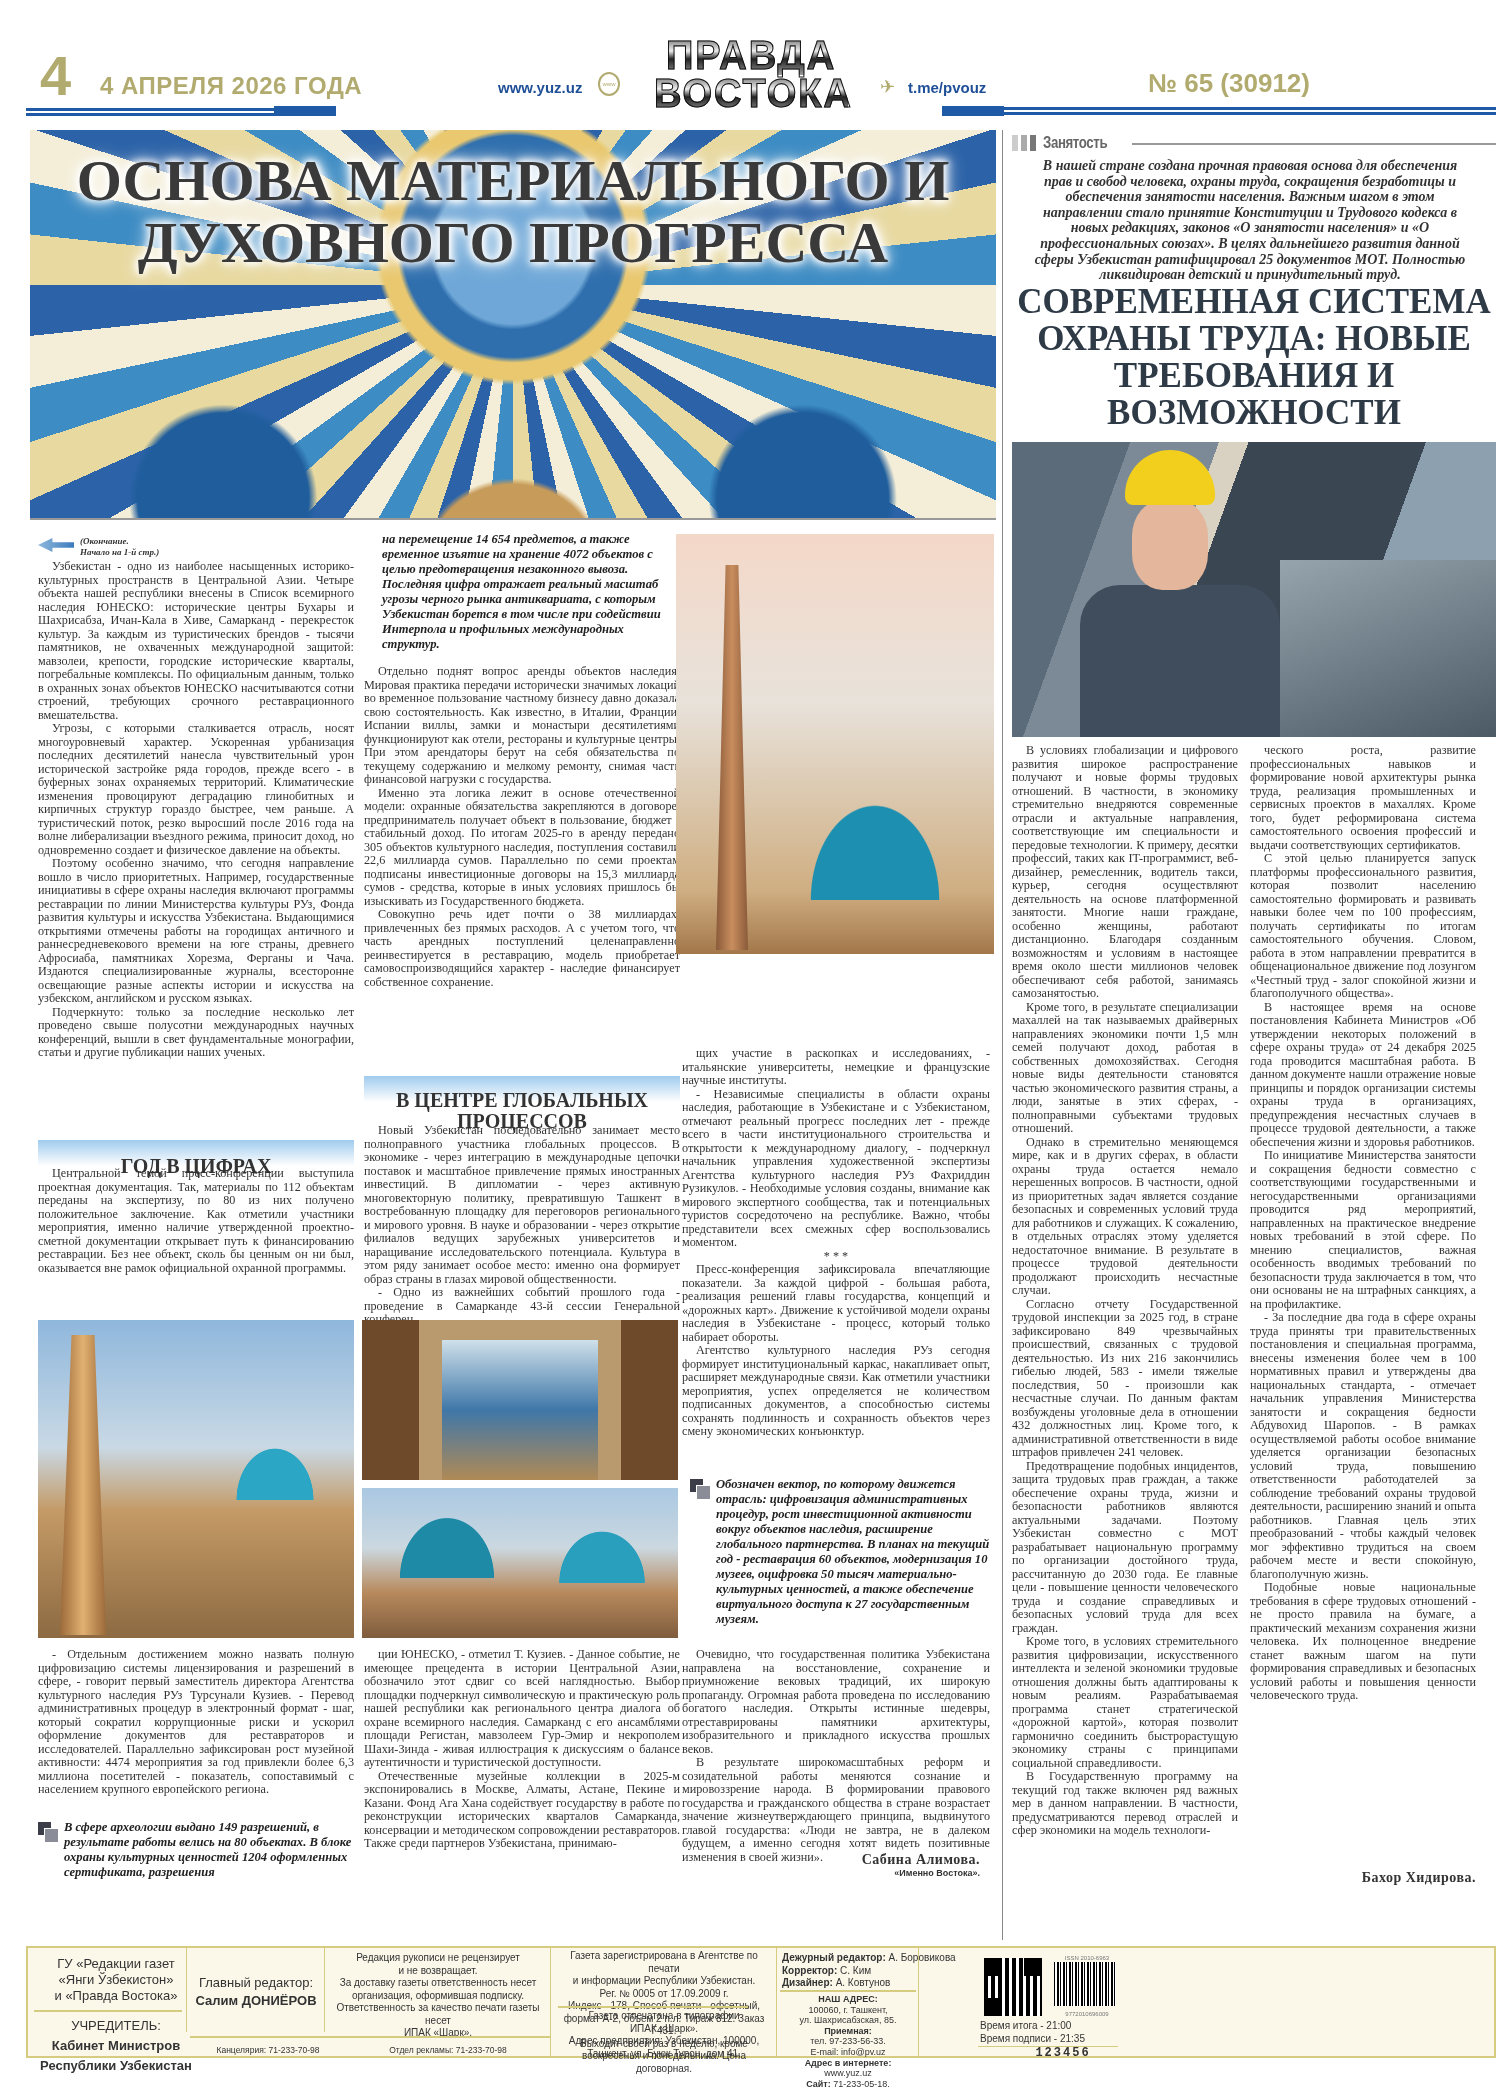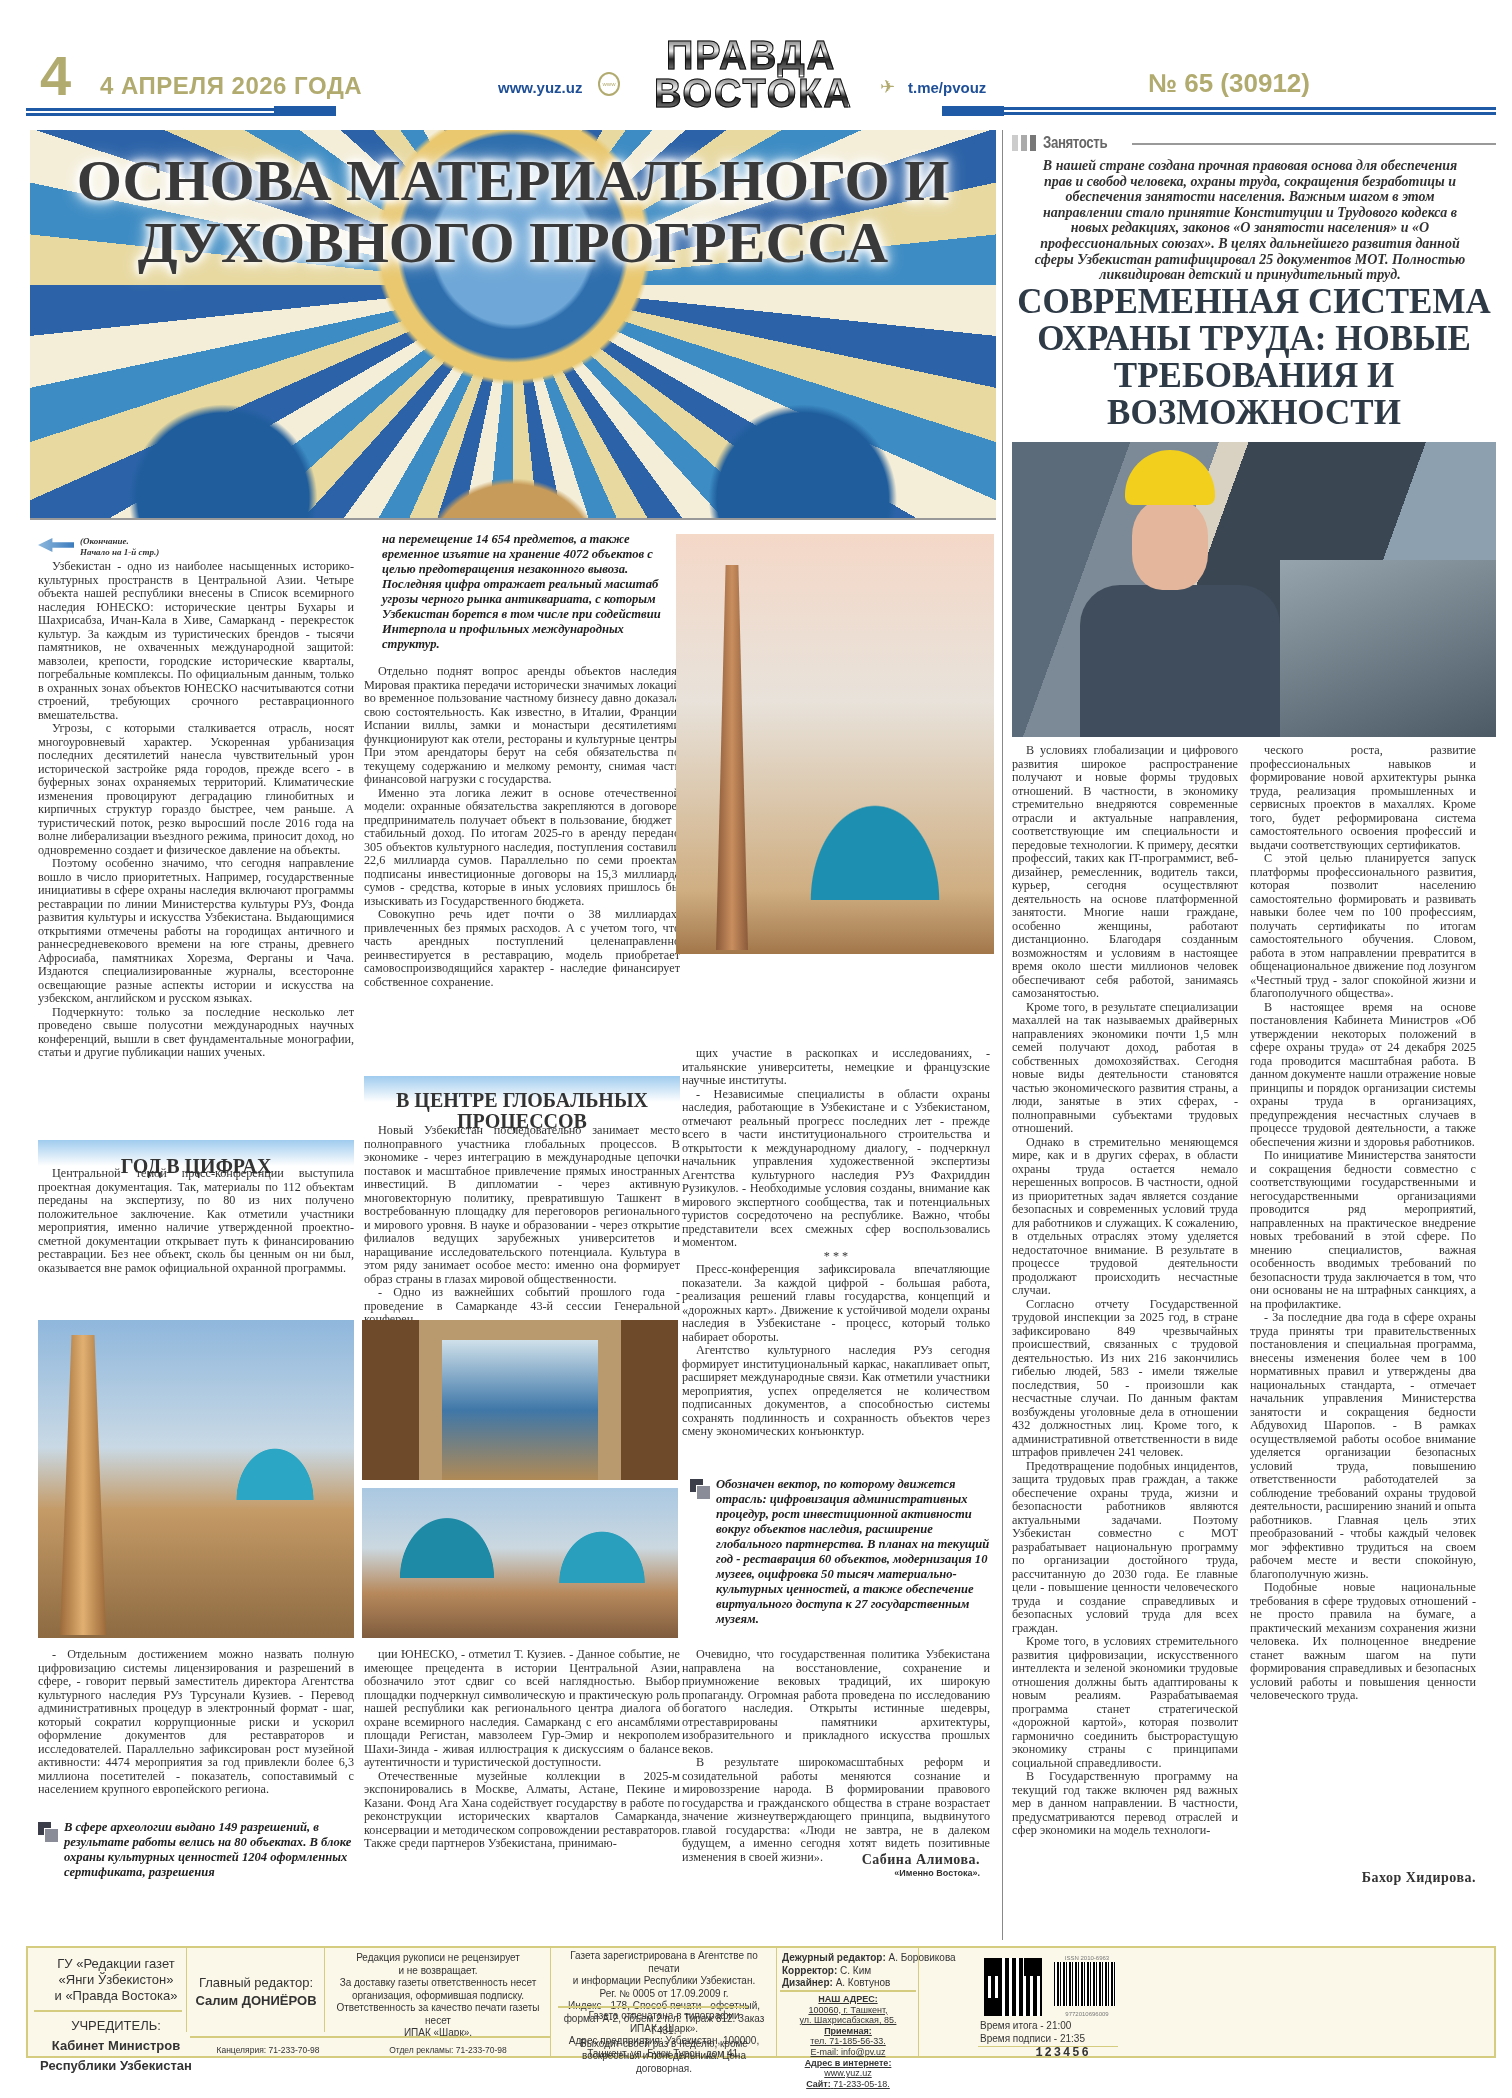--- a/index.html
+++ b/index.html
@@ -304,26 +304,26 @@
     <div>Адрес предприятия: Узбекистан, 100000,</div>
     <div>Ташкент, ул. Буюк Турон, дом 41.</div>
   </div>
   <div class="fsep" style="left:748px;top:0;height:108px;"></div>
   <div class="fcell" style="left:754px;top:4px;width:200px;text-align:left;">
     <div><b>Дежурный редактор:</b> <span>А. Боровикова</span></div>
     <div><b>Корректор:</b> <span>С. Ким</span></div>
     <div><b>Дизайнер:</b> <span>А. Ковтунов</span></div>
   </div>
   <div class="fhr" style="left:752px;top:42px;width:136px;"></div>
-  <div class="fcell" style="left:752px;top:46px;width:136px;font-size:9px;line-height:10.6px;text-decoration:underline;">
+  <div class="fcell" style="left:752px;top:46px;width:136px;font-size:9px;line-height:10.6px;">
     <div style="font-weight:bold">НАШ АДРЕС:</div>
     <div>100060, г. Ташкент,</div>
     <div>ул. Шахрисабзская, 85.</div>
     <div style="font-weight:bold">Приемная:</div>
-    <div>тел. 71-185-56-33.</div>
+    <div>тел. 97-233-56-33.</div>
     <div>E-mail: info@pv.uz</div>
     <div><b>Адрес в интернете:</b> <span>www.yuz.uz</span></div>
     <div><b>Сайт:</b> <span>71-233-05-18.</span></div>
   </div>
   <div class="fsep" style="left:890px;top:0;height:108px;"></div>
   <div class="qr" style="left:956px;"></div>
   <div class="fcell" style="left:1022px;top:4px;width:74px;font-size:6px;color:#777;">ISSN 2010-6963</div>
   <div class="barcode" style="left:1026px;top:14px;"></div>
   <div class="fcell" style="left:1022px;top:60px;width:74px;font-size:6px;color:#777;">9772010696009</div>
   <div class="fcell" style="left:952px;top:72px;width:140px;text-align:left;">

